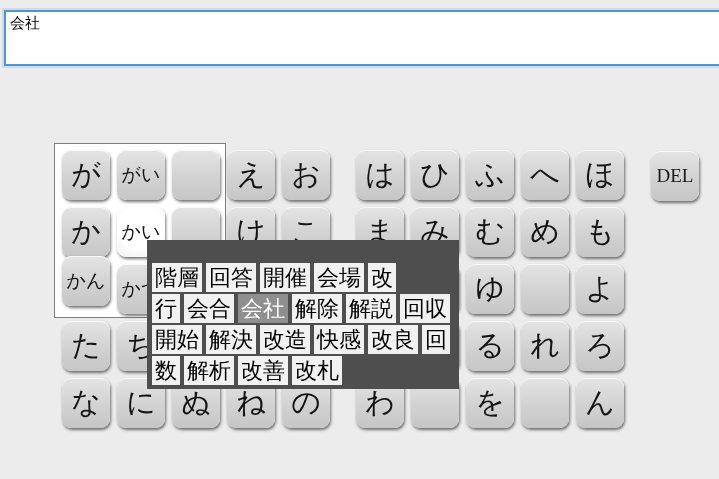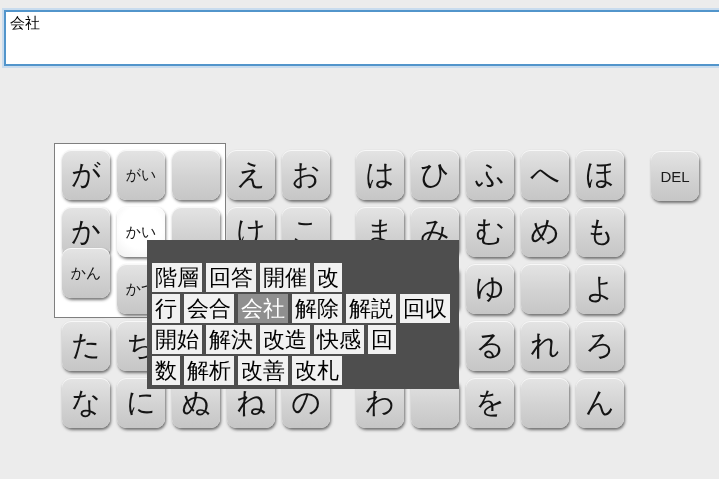--- a/index.html
+++ b/index.html
@@ -31,21 +31,21 @@
     position:absolute;
     width:48px;height:50px;
     box-sizing:border-box;
     border-radius:9px;
     background:linear-gradient(180deg,#e4e4e4 0%,#d2d2d2 55%,#c6c6c6 100%);
     box-shadow:1px 2px 3px rgba(45,45,45,0.65), inset 0 1px 0 rgba(255,255,255,0.75);
     display:flex;align-items:center;justify-content:center;
     font-size:29px;color:#141414;
     user-select:none;
   }
-  .key.small{font-size:15px;}
+  .key.small{font-size:19px;font-family:Liberation Serif, serif;}
   .key.hl{background:radial-gradient(circle at 50% 40%, #ffffff 55%, #efefef 100%);}
   .del-key{
     position:absolute;left:651px;top:151px;
     font-size:20px;color:#1a1a1a;letter-spacing:0px;
   }
   
   .reading-panel{
     position:absolute;left:54px;top:143px;
     width:172px;height:175px;
     background:#ffffff;
@@ -135,45 +135,47 @@
 
 <div class="key small del-key">DEL</div>
 
 <div class="reading-panel">
     <div class="key" style="left: 7px; top: 6px;">が</div>
     <div class="key small" style="left: 62px; top: 6px;">がい</div>
     <div class="key" style="left: 117px; top: 6px;"></div>
     <div class="key" style="left: 7px; top: 63px;">か</div>
     <div class="key small hl" style="left: 62px; top: 63px; text-align: right;">かい</div>
     <div class="key" style="left: 117px; top: 63px;"></div>
-    <div class="key small" style="left: 7px; top: 104px;">かん</div>
+    <div class="key small" style="left: 7px; top: 112px;">かん</div>
     <div class="key small" style="left: 62px; top: 120px;">かつ</div>
     <div class="key" style="left: 117px; top: 120px;"></div>
   </div>
 
 <div class="candidate-popup">
     <div class="cand-row">
       <span class="cand">階層</span>
       <span class="cand">回答</span>
       <span class="cand">開催</span>
+      <span class="cand">会場</span>
       <span class="cand">改</span>
     </div>
     <div class="cand-row">
       <span class="cand">行</span>
       <span class="cand">会合</span>
       <span class="cand sel">会社</span>
       <span class="cand">解除</span>
       <span class="cand">解説</span>
       <span class="cand">回収</span>
     </div>
     <div class="cand-row">
       <span class="cand">開始</span>
       <span class="cand">解決</span>
       <span class="cand">改造</span>
       <span class="cand">快感</span>
+      <span class="cand">改良</span>
       <span class="cand">回</span>
     </div>
     <div class="cand-row">
       <span class="cand">数</span>
       <span class="cand">解析</span>
       <span class="cand">改善</span>
       <span class="cand">改札</span>
     </div>
   </div>
 

